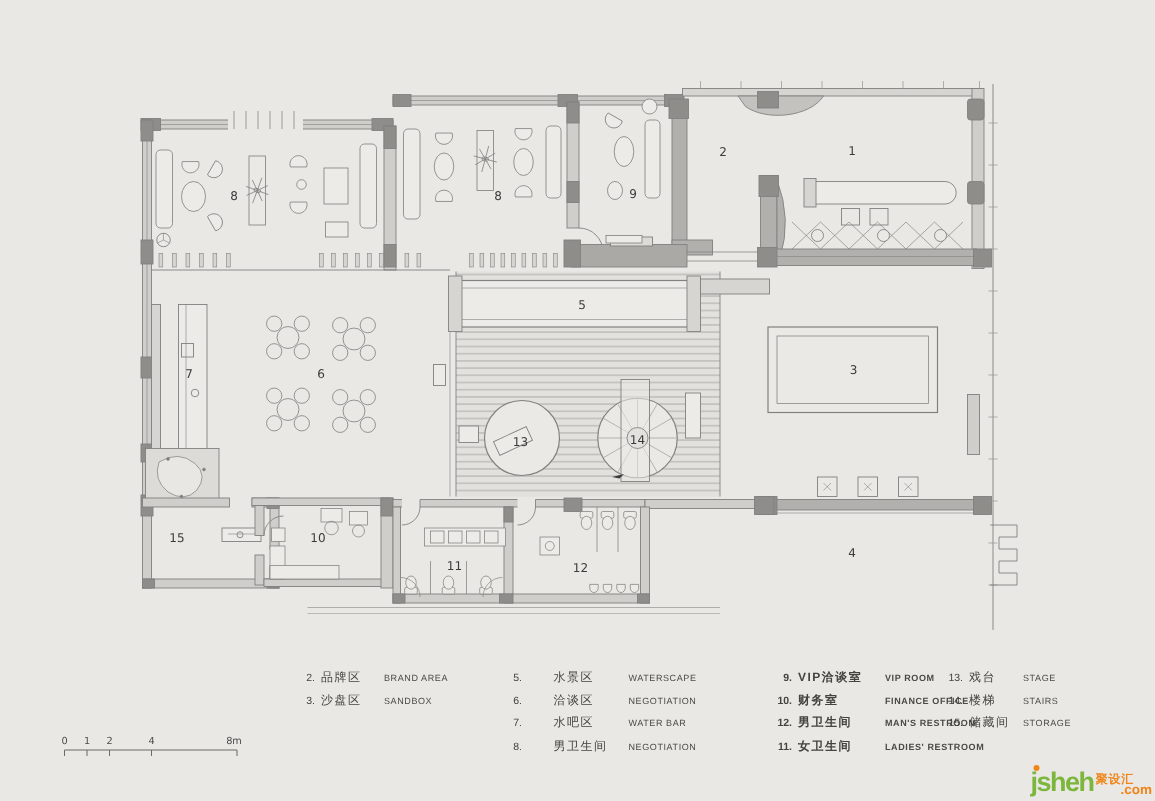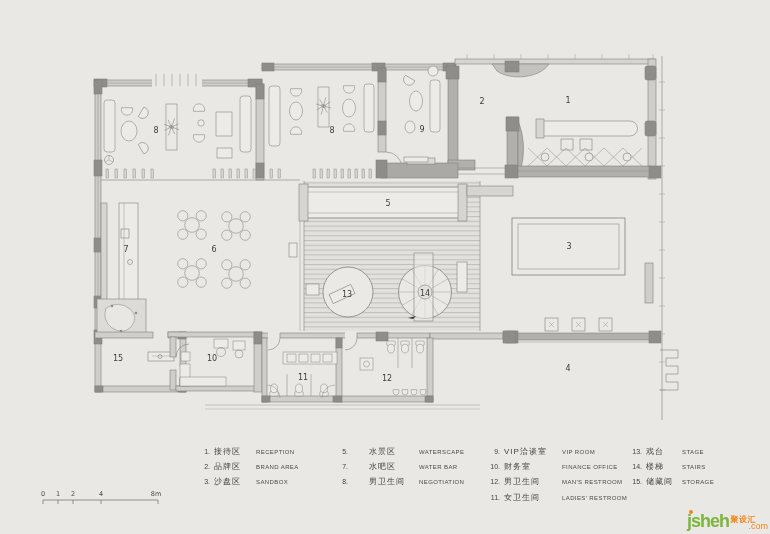--- a/index.html
+++ b/index.html
@@ -10,32 +10,32 @@
   .sc{font-family:"DejaVu Sans",sans-serif;font-size:6.5px;fill:#4a4a48;text-anchor:middle;}
 
   
   .legend-col{position:absolute;top:446px;}
   .lrow{display:flex;align-items:baseline;height:15.2px;color:#44443f;}
   .lnum{font-size:7px;text-align:right;flex:none;}
   .lcn{font-size:8px;letter-spacing:1px;flex:none;margin-left:4px;white-space:nowrap;}
   .len{font-size:6px;letter-spacing:.4px;white-space:nowrap;color:#4a4a46;}
   .c1{left:198px;} .c1 .lnum{width:12px;} .c1 .lcn{width:42px;}
   .c2{left:336px;} .c2 .lnum{width:12px;} .c2 .lcn{width:50px;margin-left:21px;}
-  .c3{left:484px;} .c3 .lnum{width:16px;} .c3 .lcn{width:58px;}
+  .c3{left:512px;font-weight:bold;} .c3 .lnum{width:16px;} .c3 .lcn{width:58px;}
   .c4{left:626px;} .c4 .lnum{width:16px;} .c4 .lcn{width:36px;}
 
   
   .logo{position:absolute;left:687px;top:497px;width:82px;height:34px;}
   .logo-name{position:absolute;left:0;bottom:1px;font-size:18px;font-weight:700;
              letter-spacing:-1px;color:#7cb63d;line-height:1;}
   .logo-dot{position:absolute;left:2px;bottom:17px;width:4px;height:4px;border-radius:50%;
             background:#f08519;}
   .logo-cn{position:absolute;right:13px;top:1px;font-size:8px;font-weight:700;
            letter-spacing:.5px;color:#f08519;margin-top:16px;}
-  .logo-tld{position:absolute;right:1px;bottom:0;font-size:9px;font-weight:400;color:#f08519;}
+  .logo-tld{position:absolute;right:1px;bottom:0;font-size:9px;font-weight:700;color:#f08519;}
 </style>
 </head>
 <body>
 
 <div class="stage">
 
 <svg class="plan-svg" viewBox="0 0 770 534">
   <defs>
     <pattern id="wl" width="10" height="4.8" patternUnits="userSpaceOnUse">
       <line x1="0" y1="0.6" x2="10" y2="0.6" stroke="#b4b3b0" stroke-width="0.8"></line>
@@ -443,40 +443,40 @@
       <text class="sc" x="58" y="496">1</text>
       <text class="sc" x="73" y="496">2</text>
       <text class="sc" x="101" y="496">4</text>
       <text class="sc" x="156" y="496">8m</text>
     </g>
   </g>
 </svg>
 
 <div class="legend-col c1">
   <div class="lrow">
-        <span class="lnum">1.</span>
-        <span class="lcn">接待区</span>
-        <span class="len">RECEPTION</span>
-      </div>
-  <div class="lrow">
         <span class="lnum">2.</span>
         <span class="lcn">品牌区</span>
         <span class="len">BRAND AREA</span>
       </div>
   <div class="lrow">
         <span class="lnum">3.</span>
         <span class="lcn">沙盘区</span>
         <span class="len">SANDBOX</span>
       </div>
 </div>
 <div class="legend-col c2">
   <div class="lrow">
         <span class="lnum">5.</span>
         <span class="lcn">水景区</span>
         <span class="len">WATERSCAPE</span>
+      </div>
+  <div class="lrow">
+        <span class="lnum">6.</span>
+        <span class="lcn">洽谈区</span>
+        <span class="len">NEGOTIATION</span>
       </div>
   <div class="lrow">
         <span class="lnum">7.</span>
         <span class="lcn">水吧区</span>
         <span class="len">WATER BAR</span>
       </div>
   <div class="lrow">
         <span class="lnum">8.</span>
         <span class="lcn">男卫生间</span>
         <span class="len">NEGOTIATION</span>

